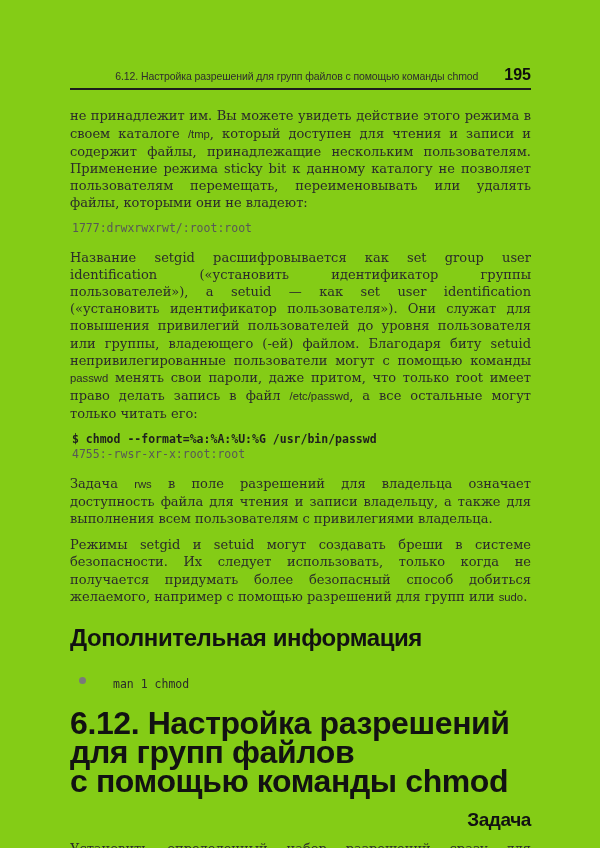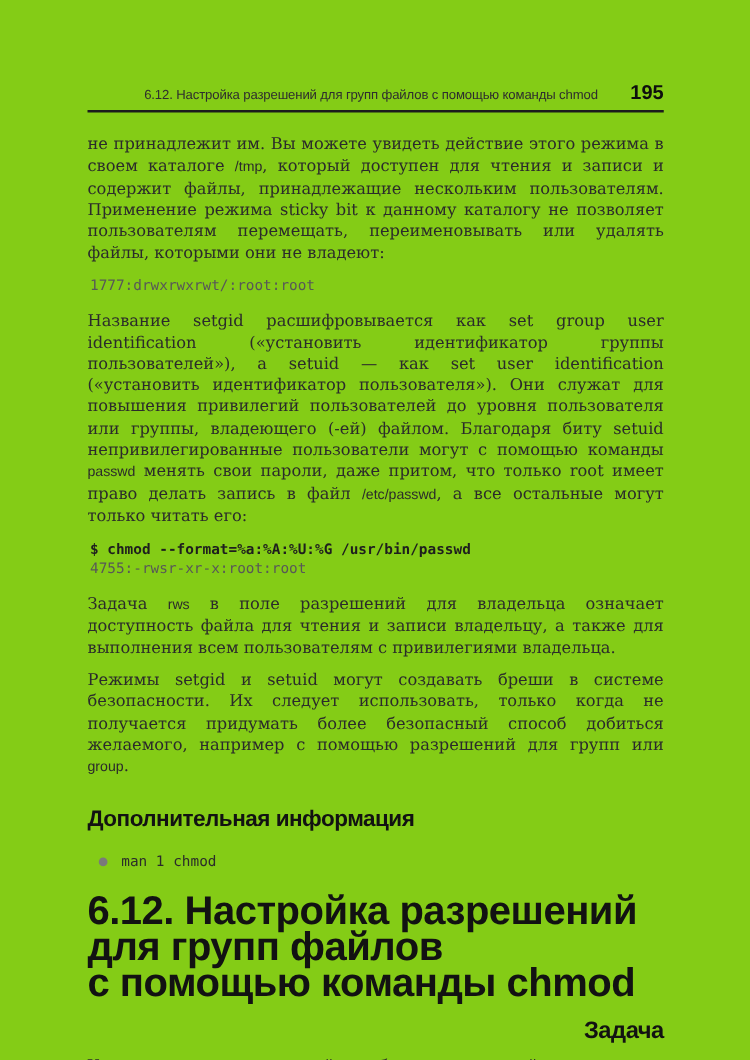--- a/index.html
+++ b/index.html
@@ -28,24 +28,24 @@
     font-family:"DejaVu Sans Mono", monospace; font-size:11.5px; line-height:15px;
     margin:5px 0 13px 2px; white-space:pre;
   }
   .codeblock .cmd{font-weight:bold; color:var(--cmd);}
   .codeblock .out{color:var(--out);}
   .hd{
     font-family:"Liberation Sans", sans-serif; font-weight:bold; color:var(--heading);
     letter-spacing:-0.4px;
   }
   .h1{font-size:32px; line-height:29px; margin:18px 0 9px 0;}
-  .h2{font-size:18px; line-height:22px; margin:21px 0 16px 0;}
+  .h2{font-size:24px; line-height:22px; margin:21px 0 28px 0;}
   .h3{font-size:19px; line-height:22px; margin:13px 0 9px 0;text-align:right;}
   .bullet{
-    display:flex; align-items:center; gap:11px; margin:2px 0 6px 9px;
+    display:flex; gap:27px; margin:2px 0 6px 9px;
     font-family:"DejaVu Sans Mono", monospace; font-size:11.5px; color:#2b2b2b;
   }
   .dot{width:7px; height:7px; border-radius:50%; background:var(--dot); flex:0 0 auto;}
 </style>
 </head>
 <body>
 
 <div class="page">
   <header>
     <div class="runhead">
@@ -53,21 +53,21 @@
       <span class="rh-num">195</span>
     </div>
     <div class="rule"></div>
   </header>
   <main>
       <p class="para"><span class="serif">не принадлежит им. Вы можете увидеть действие этого режима в своем каталоге </span><span class="mono">/tmp</span><span class="serif">, который доступен для чтения и записи и содержит файлы, принадлежащие нескольким пользователям. Применение режима sticky bit к данному каталогу не позволяет пользователям перемещать, переименовывать или удалять файлы, которыми они не владеют:</span></p>
       <div class="codeblock"><div class="out">1777:drwxrwxrwt/:root:root</div></div>
       <p class="para"><span class="serif">Название setgid расшифровывается как set group user identification («установить идентификатор группы пользователей»), а setuid — как set user identification («установить идентификатор пользователя»). Они служат для повышения привилегий пользователей до уровня пользователя или группы, владеющего (-ей) файлом. Благодаря биту setuid непривилегированные пользователи могут с помощью команды </span><span class="mono">passwd</span><span class="serif"> менять свои пароли, даже притом, что только root имеет право делать запись в файл </span><span class="mono">/etc/passwd</span><span class="serif">, а все остальные могут только читать его:</span></p>
       <div class="codeblock"><div class="cmd">$ chmod --format=%a:%A:%U:%G /usr/bin/passwd</div><div class="out">4755:-rwsr-xr-x:root:root</div></div>
       <p class="para"><span class="serif">Задача </span><span class="mono">rws</span><span class="serif"> в поле разрешений для владельца означает доступность файла для чтения и записи владельцу, а также для выполнения всем пользователям с привилегиями владельца.</span></p>
-      <p class="para"><span class="serif">Режимы setgid и setuid могут создавать бреши в системе безопасности. Их следует использовать, только когда не получается придумать более безопасный способ добиться желаемого, например с помощью разрешений для групп или </span><span class="mono">group</span><span class="serif">.</span></p>
+      <p class="para"><span class="serif">Режимы setgid и setuid могут создавать бреши в системе безопасности. Их следует использовать, только когда не получается придумать более безопасный способ добиться желаемого, например с помощью разрешений для групп или </span><span class="mono">sudo</span><span class="serif">.</span></p>
       <div class="hd h2">Дополнительная информация</div>
       <div class="bullet">
         <span class="dot"></span>
         <span>man 1 chmod</span>
       </div>
       <div class="hd h1"><span>6.12. Настройка разрешений для групп файлов</span><br><span>с помощью команды chmod</span></div>
       <div class="hd h3">Задача</div>
       <p class="para"><span class="serif">Установить определенный набор разрешений сразу для нескольких файлов.</span></p>
     </main>
 </div>

